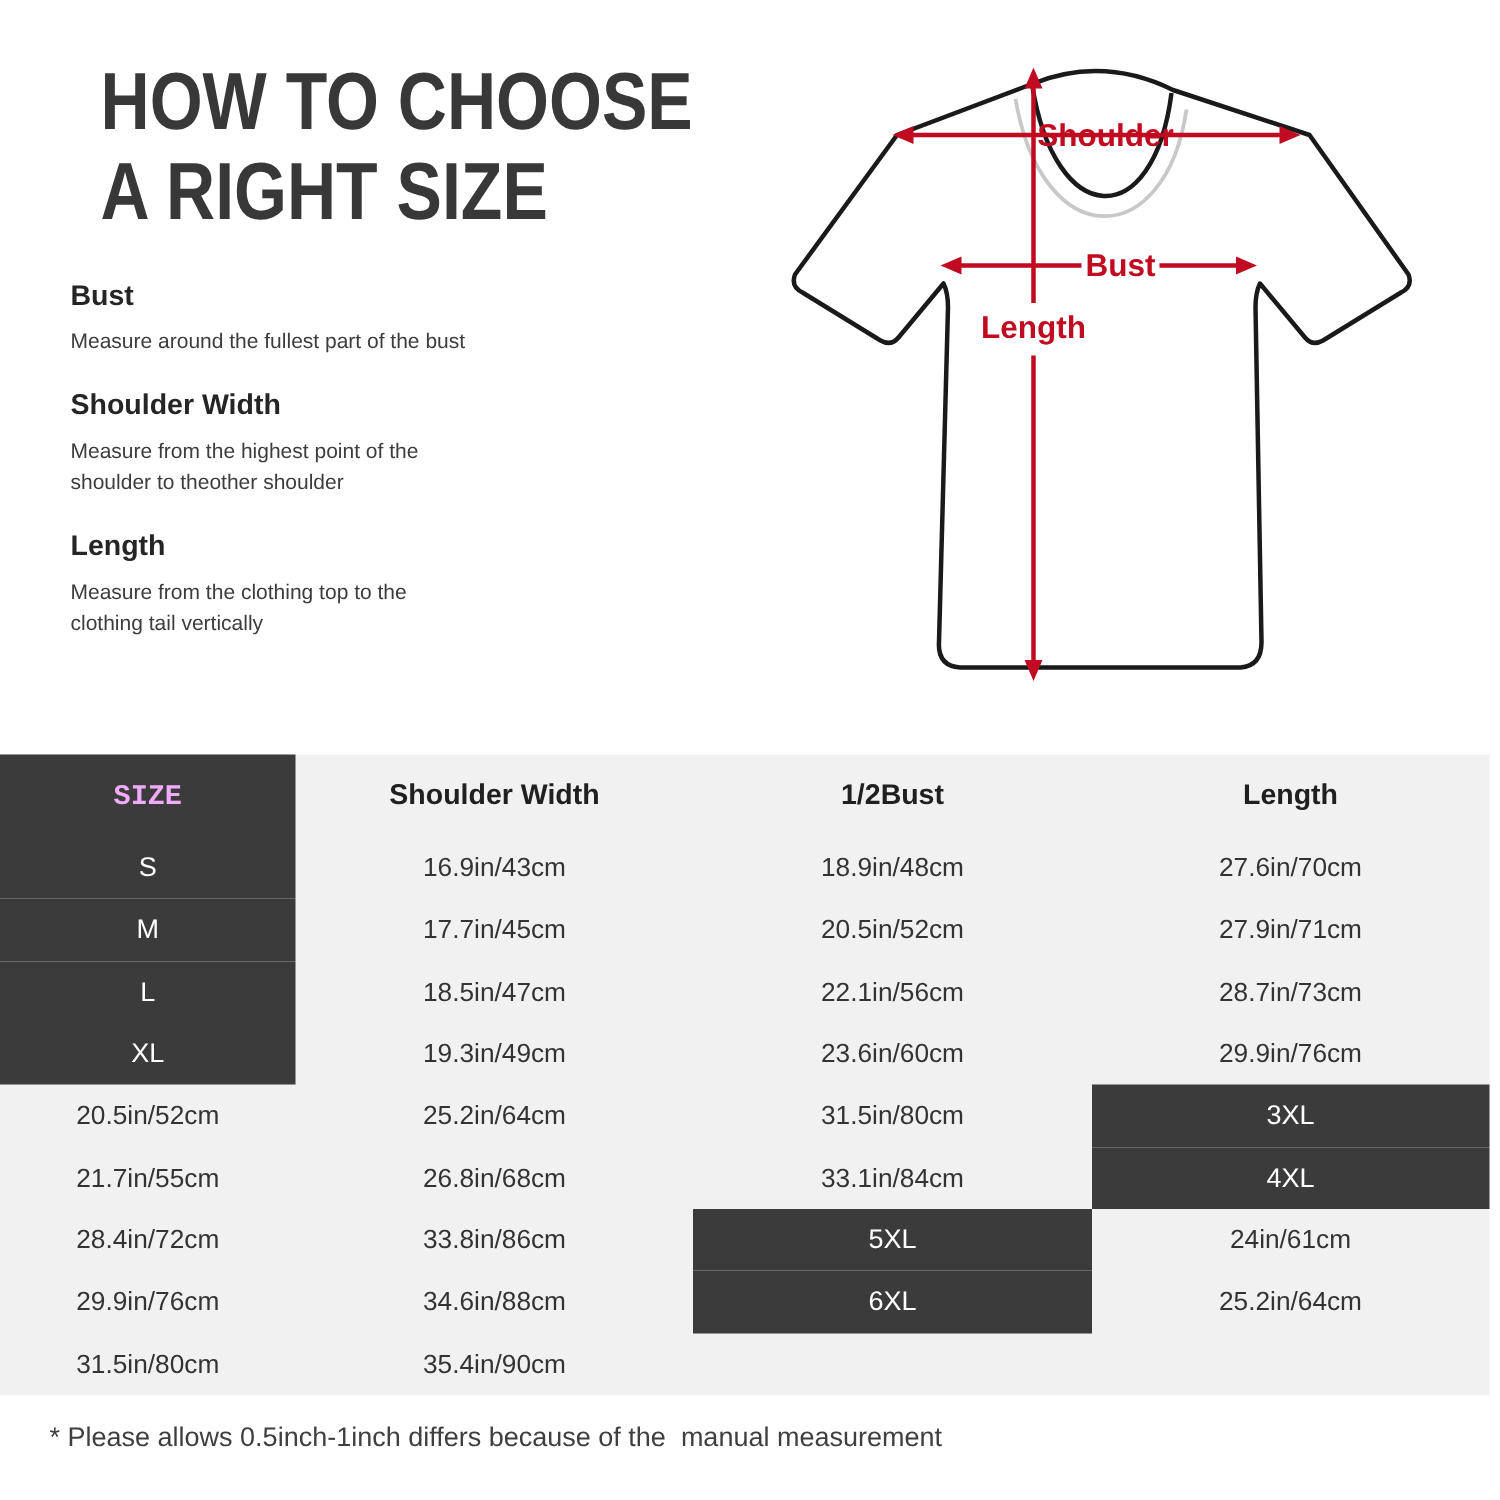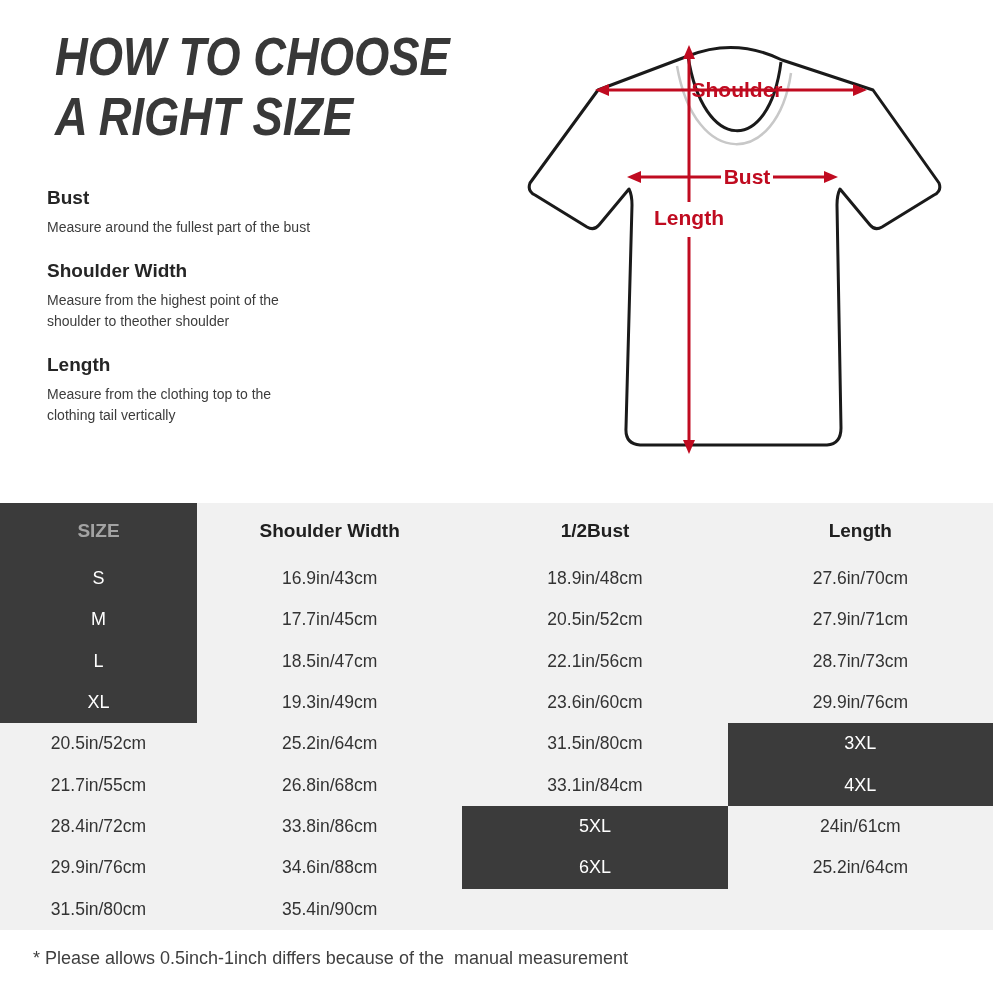--- a/index.html
+++ b/index.html
@@ -7,21 +7,21 @@
     width:1000px;height:1000px;
     background:#ffffff;
     font-family:"Liberation Sans", sans-serif;
     position:relative;
     overflow:hidden;
     color:#333;
   }
   .page{position:absolute;inset:0;}
 
   
-  .title{position:absolute;left:55px;top:26px;margin:0;font-style:italic;}
+  .title{position:absolute;left:55px;top:26px;margin:12px;}
   .title-line{
     display:block;
     font-size:54px;font-weight:bold;color:#383838;
     line-height:60px;letter-spacing:0px;
     transform:scaleX(0.84);transform-origin:left center;
     white-space:nowrap;
   }
 
   
   .definitions{position:absolute;left:47px;top:186px;width:400px;}
@@ -55,21 +55,21 @@
     grid-template-columns:197px 1fr 1fr 1fr;
     grid-template-rows:55px repeat(9, 41.33px);
   }
   .cell{
     display:flex;align-items:center;justify-content:center;
     height:100%;
     font-size:17.5px;color:#333;
   }
   .cell.dark{background:#3b3b3b;color:#ffffff;}
   .cell.head{font-weight:bold;font-size:19px;color:#202020;}
-  .cell.head.dark{color:#a3a3a3;}
+  .cell.head.dark{color:#f0abfc;font-family:Liberation Mono, monospace;}
   .cell.size-label{font-size:18px;}
 
   
   .footnote{
     position:absolute;left:33px;top:948px;margin:0;
     font-size:18px;color:#3f3f3f;white-space:pre-wrap;
   }
 </style>
 </head>
 <body>

